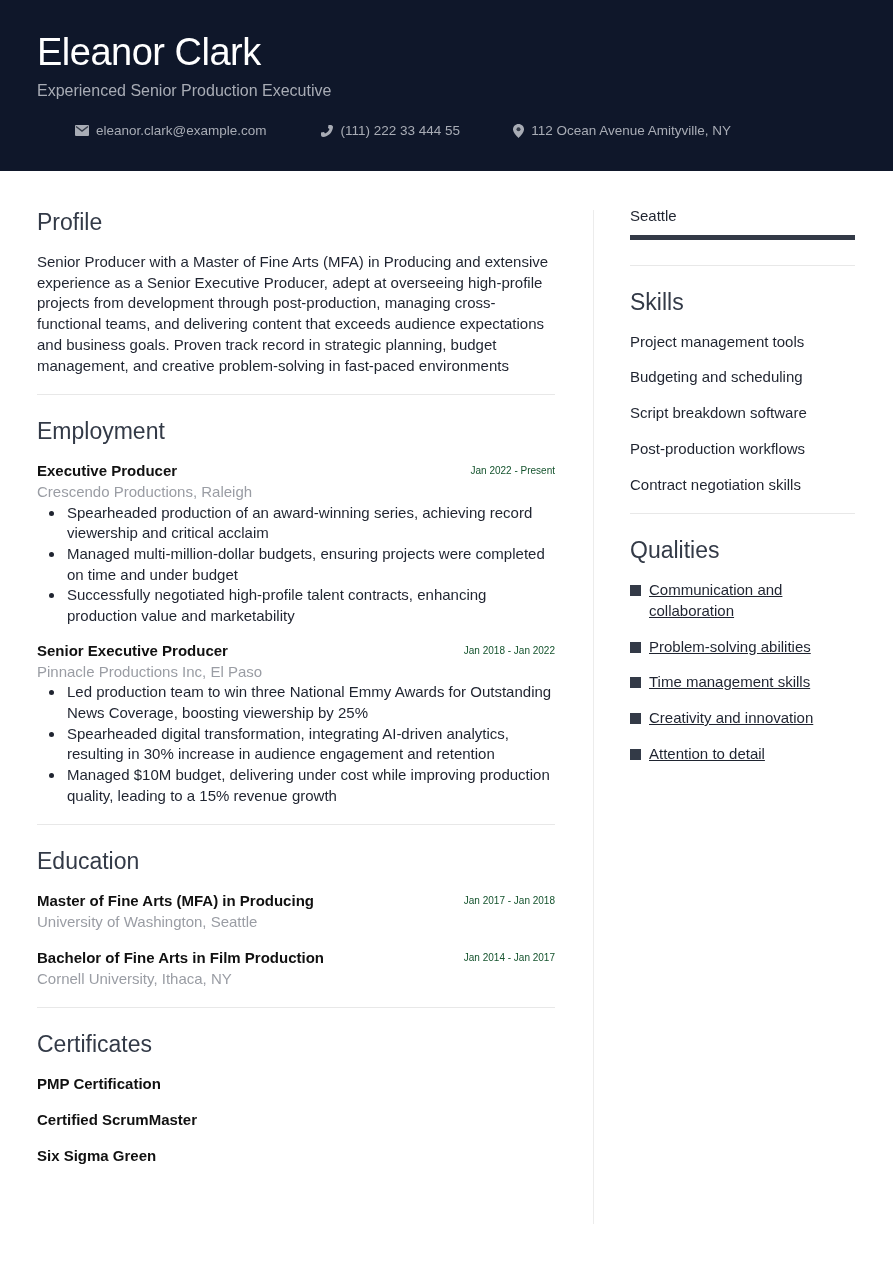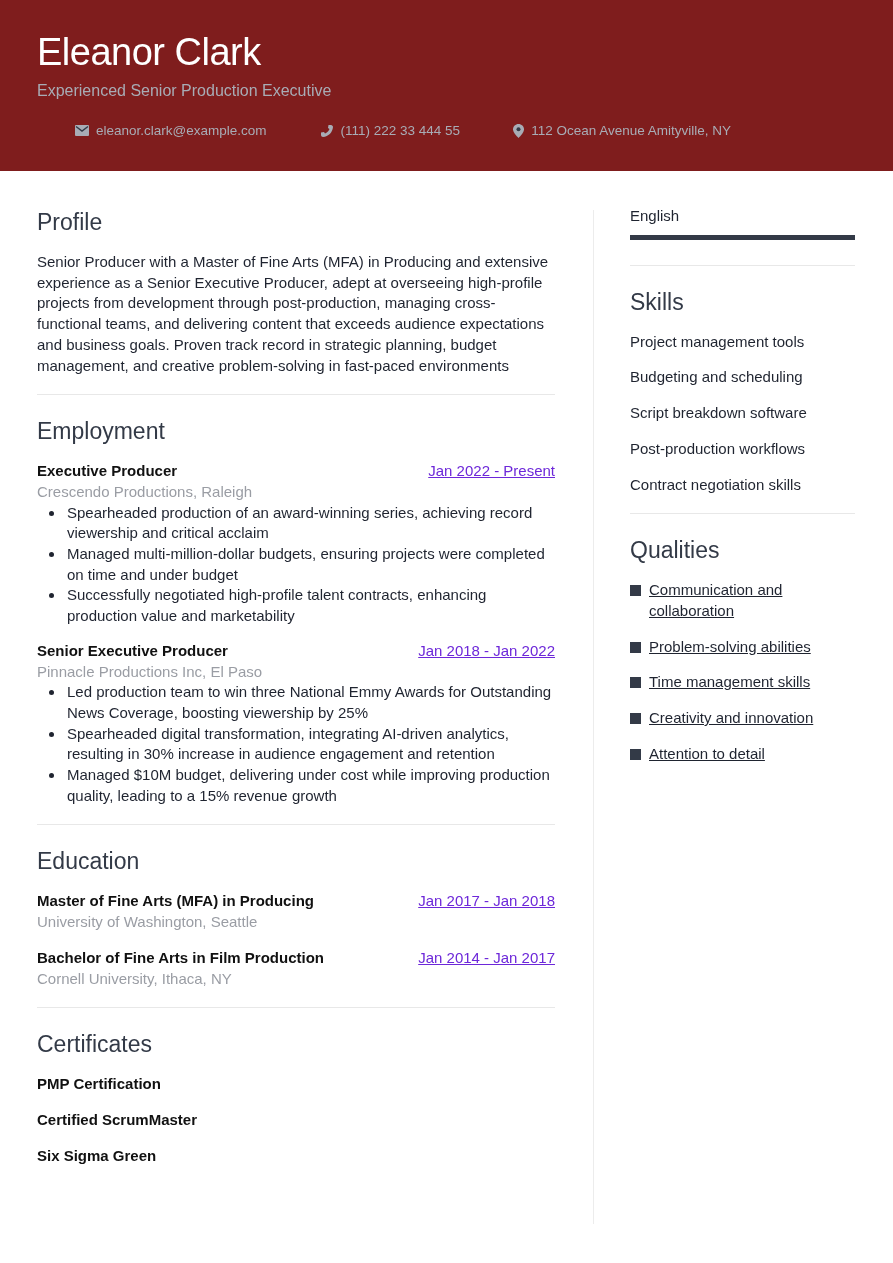--- a/index.html
+++ b/index.html
@@ -1,37 +1,37 @@
 <!DOCTYPE html>
 <html><head>
 <meta charset="utf-8">
 <style>
   * { box-sizing: border-box; margin: 0; padding: 0; }
   html, body { width: 893px; height: 1263px; background: #ffffff; }
   body { font-family: "DejaVu Sans", sans-serif; color: #1f2430; position: relative; overflow: hidden; }
 
-  .header { position: absolute; left: 0; top: 0; width: 893px; height: 171px; background: #7f1d1d; }
+  .header { position: absolute; left: 0; top: 0; width: 893px; height: 171px; background: #0f172a; }
   .name { position: absolute; left: 37px; top: 31px; font-size: 38px; font-weight: 300; color: #ffffff; letter-spacing: -0.5px; font-family: "Liberation Sans", sans-serif; }
   .title { position: absolute; left: 37px; top: 82px; font-size: 16px; color: #a8acb5; font-family: "Liberation Sans", sans-serif; }
   .contacts { position: absolute; left: 37px; top: 123px; display: flex; align-items: center; font-size: 13.5px; color: #a8acb5; font-family: "Liberation Sans", sans-serif; }
   .contact { display: flex; align-items: center; margin-right: 15px; padding-left: 38px; }
   .contact svg { margin-right: 7px; }
 
   .left { position: absolute; left: 37px; top: 206px; width: 518px; }
   .right { position: absolute; left: 630px; top: 206px; width: 225px; }
   .vdivider { position: absolute; left: 593px; top: 210px; width: 1px; height: 1014px; background: #ececec; }
 
   .section-title { font-size: 23px; font-weight: 300; color: #333a47; font-family: "Liberation Sans", sans-serif; margin-bottom: 14px; line-height: 32px; }
   .body-text { font-size: 15px; line-height: 20.7px; color: #1f2430; font-family: "Liberation Sans", sans-serif; }
   .hr { height: 1px; background: #e8e8e8; margin: 18px 0 20px; }
 
   .job { margin-bottom: 14px; }
   .row { display: flex; justify-content: space-between; align-items: center; }
   .bold { font-weight: bold; font-size: 15px; line-height: 20.7px; font-family: "Liberation Sans", sans-serif; color: #111; }
-  .date { font-size: 15px; line-height: 20.7px; font-family: "Liberation Sans", sans-serif; color: #6d28d9; text-decoration: underline; }
+  .date { font-size: 10px; line-height: 20.7px; font-family: "Liberation Sans", sans-serif; color: #14532d; }
   .sub { font-size: 15px; line-height: 20.7px; color: #9a9da4; font-family: "Liberation Sans", sans-serif; }
   ul.bullets { list-style: none; padding-left: 30px; }
   ul.bullets li { position: relative; font-size: 15px; line-height: 20.7px; font-family: "Liberation Sans", sans-serif; color: #1f2430; }
   ul.bullets li::before { content: ""; position: absolute; left: -18px; top: 8px; width: 5px; height: 5px; border-radius: 50%; background: #1f2430; }
 
   .edu { margin-bottom: 15px; }
   .cert { font-weight: bold; font-size: 15px; font-family: "Liberation Sans", sans-serif; color: #111; line-height: 20.7px; margin-bottom: 15px; }
 
   .lang { margin-bottom: 14px; }
   .lang-name { font-size: 15px; line-height: 20.7px; font-family: "Liberation Sans", sans-serif; margin-bottom: 8px; }
@@ -132,21 +132,21 @@
     <h2 class="section-title">Certificates</h2>
     <div class="cert">PMP Certification</div>
     <div class="cert">Certified ScrumMaster</div>
     <div class="cert">Six Sigma Green</div>
   </section>
 </div>
 
 <div class="right">
   <section>
     <div class="lang">
-      <div class="lang-name">English</div>
+      <div class="lang-name">Seattle</div>
       <div class="bar">
           <div class="bar-fill" style="width: 100%;"></div>
         </div>
     </div>
   </section>
   <div class="hr" style="margin-top:25px;"></div>
 
   <section>
     <h2 class="section-title">Skills</h2>
     <div class="skill">Project management tools</div>

